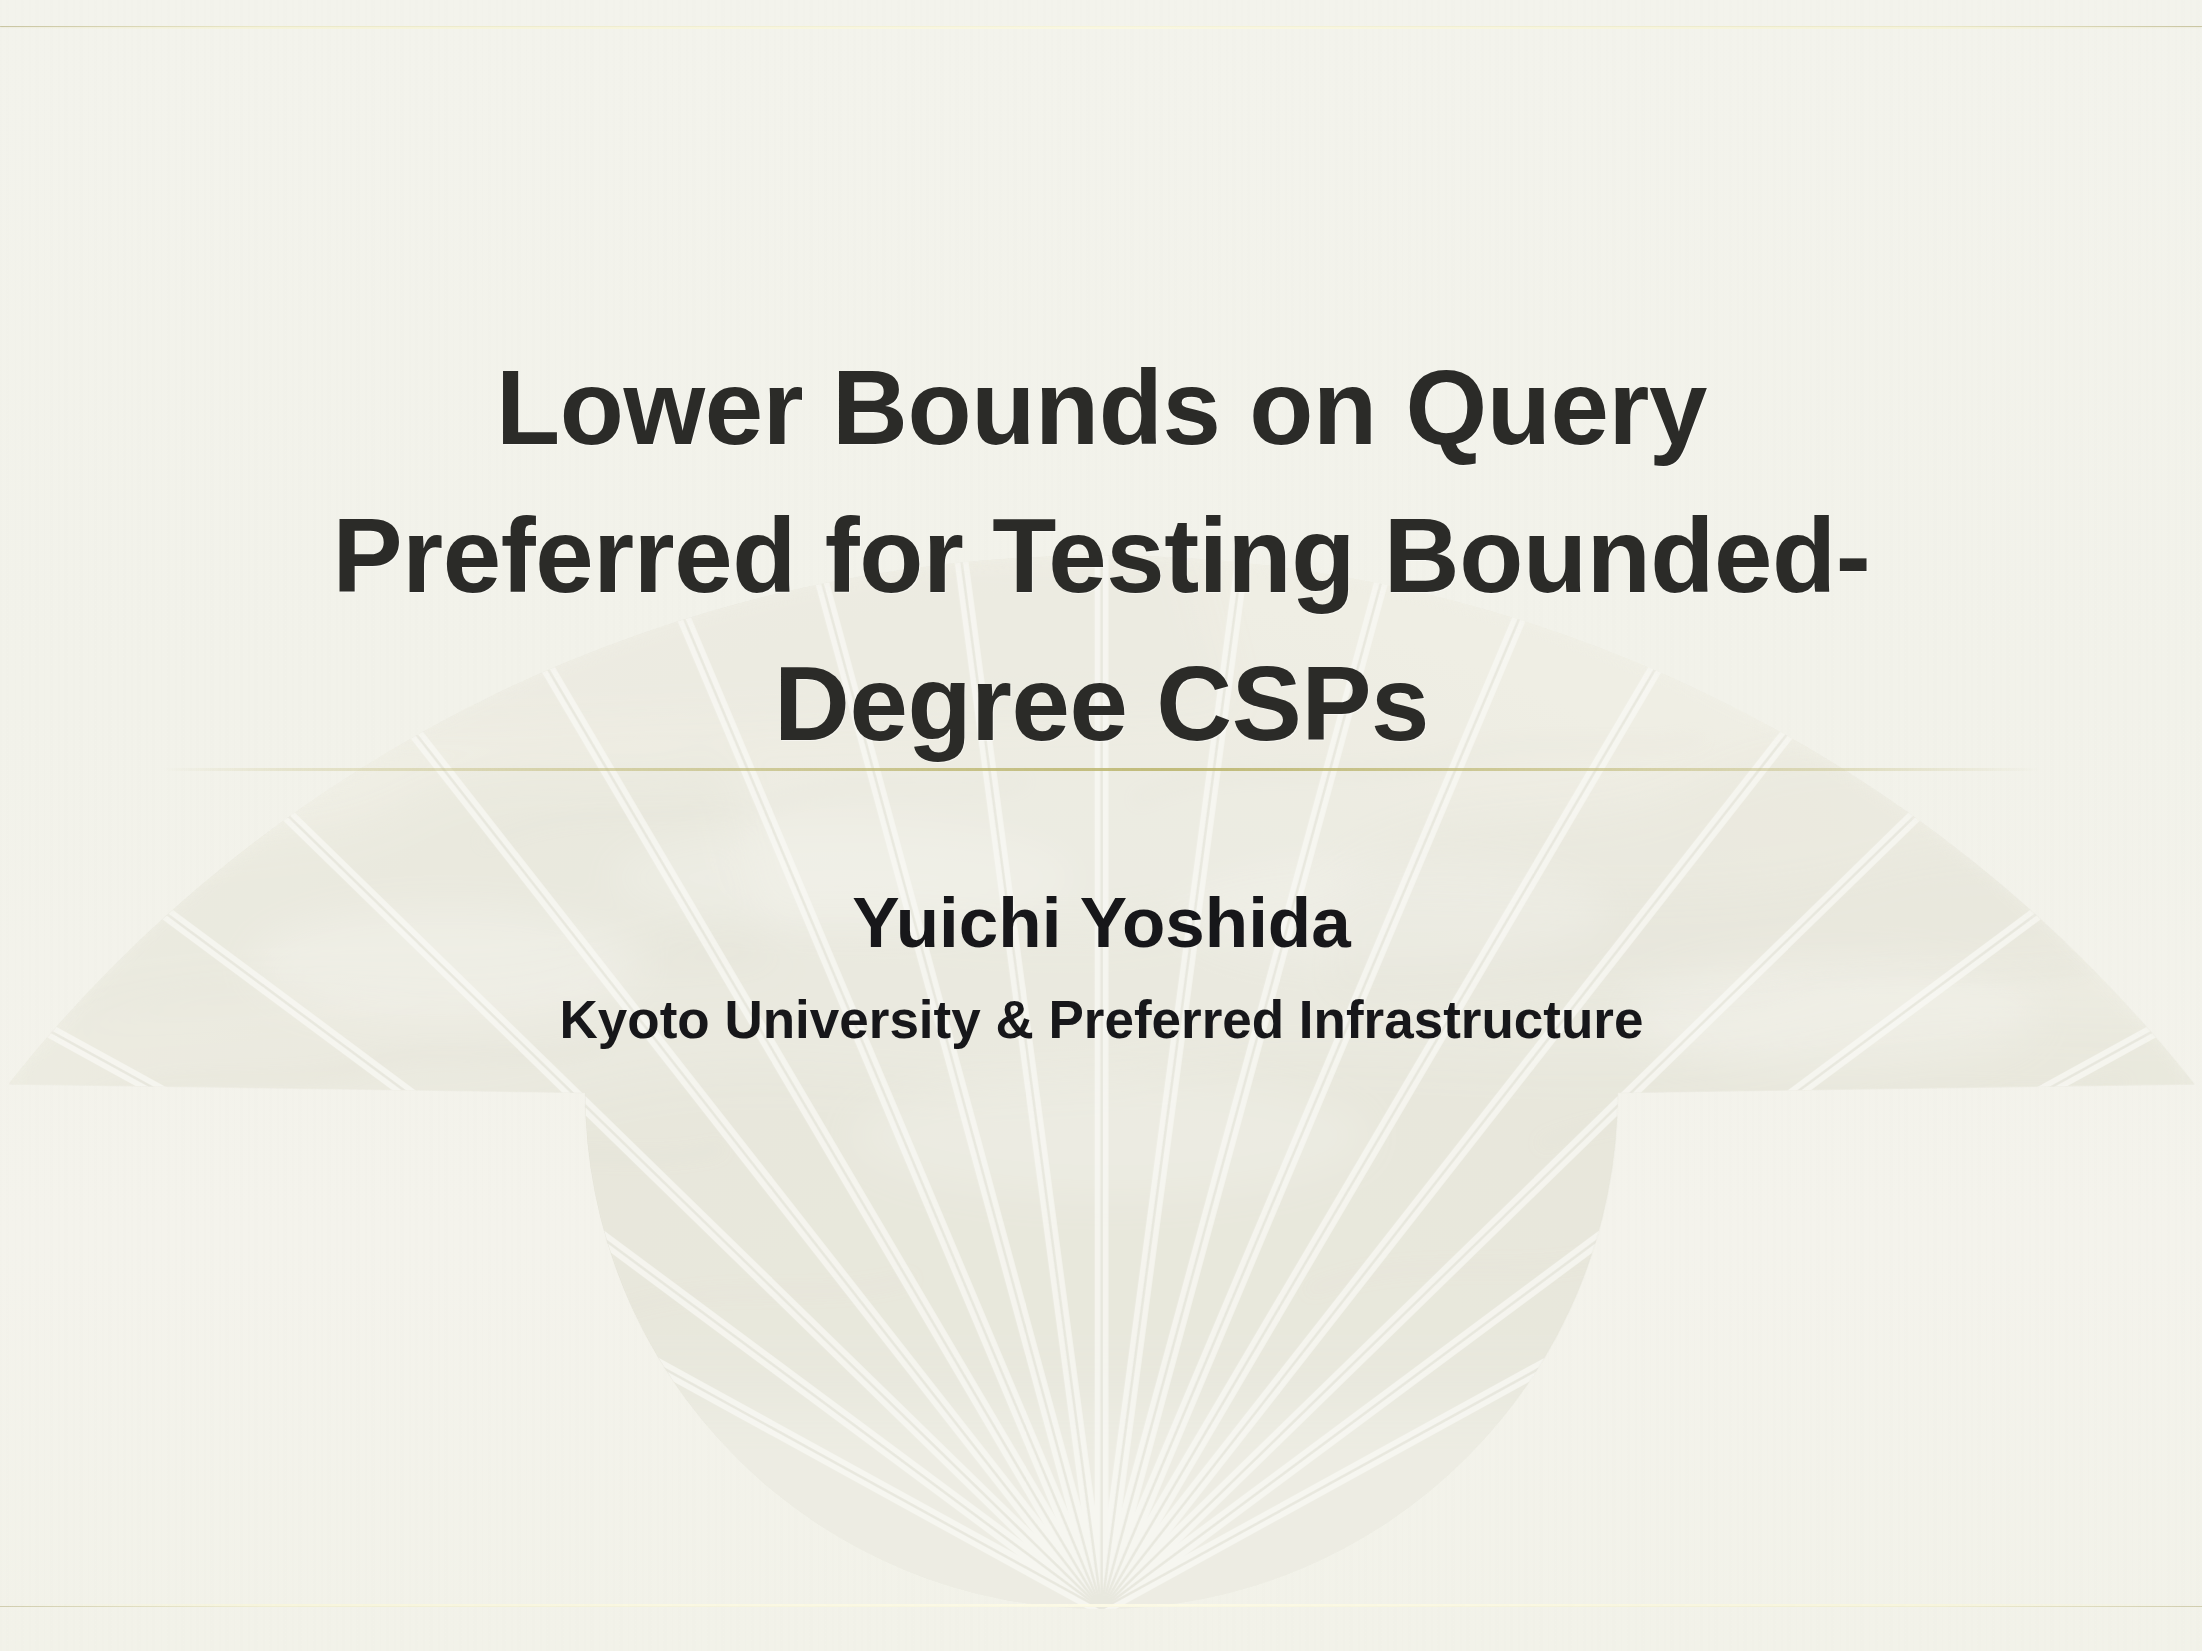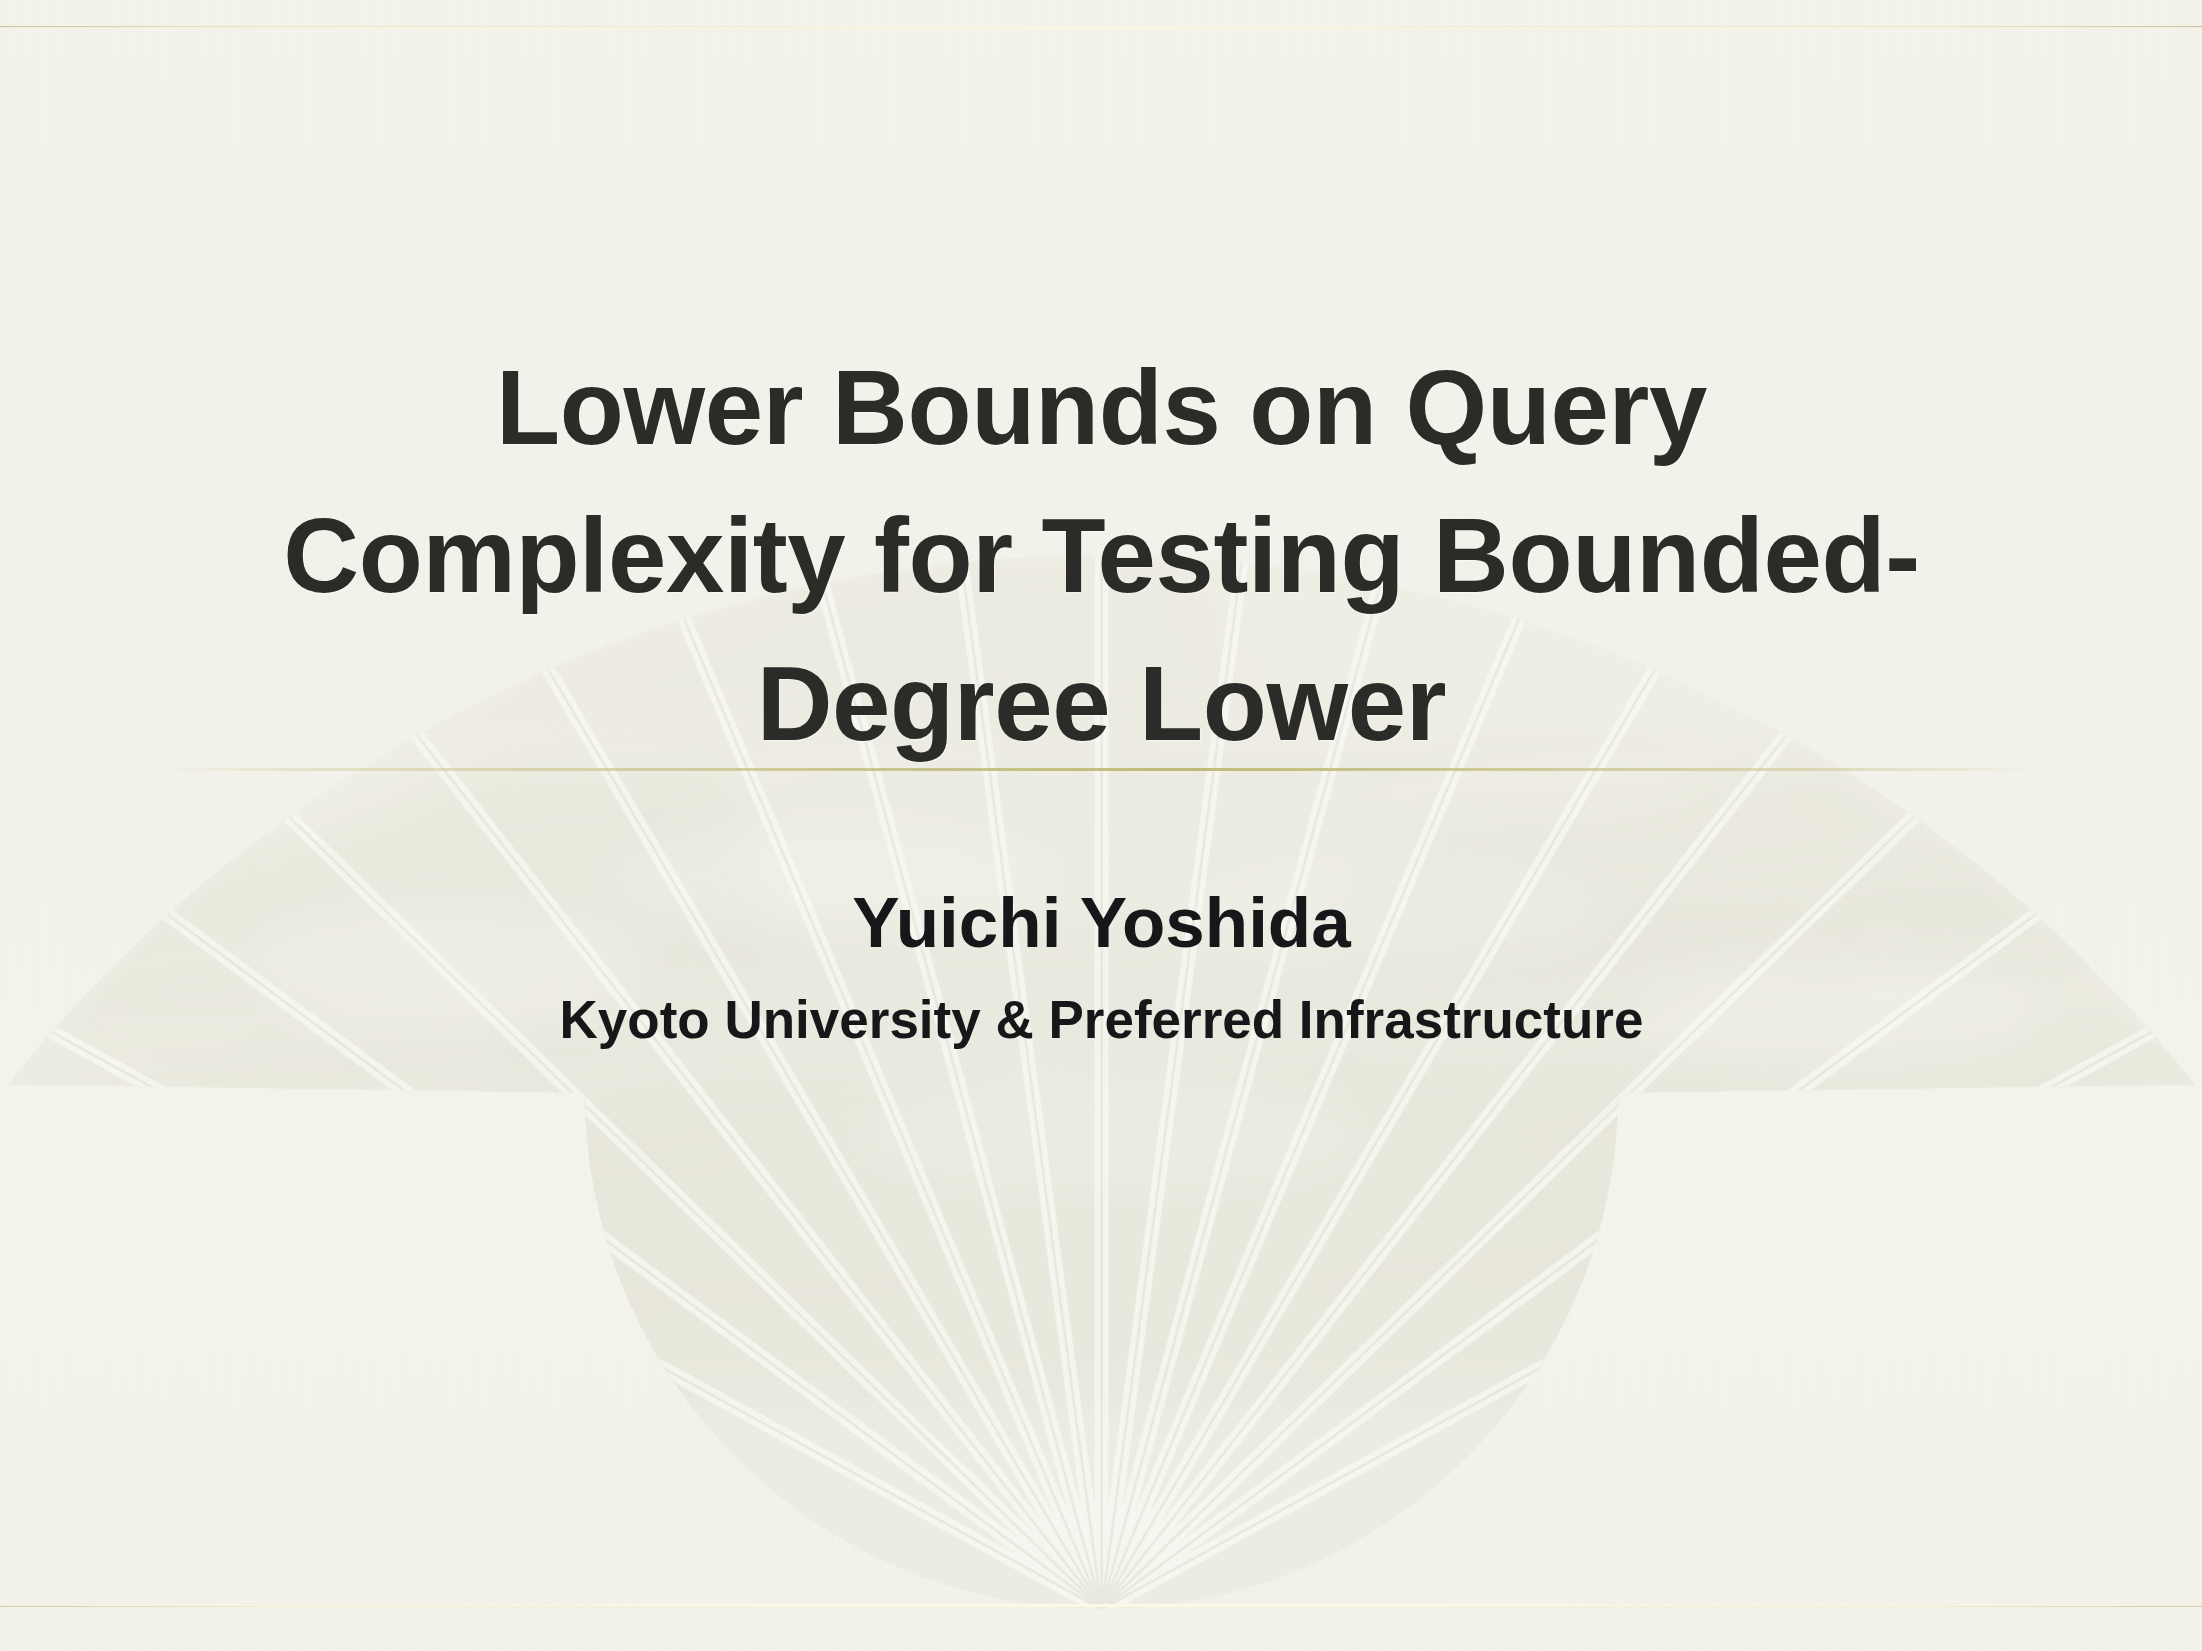--- a/index.html
+++ b/index.html
@@ -298,22 +298,22 @@
     </svg>
   </div>
 
   <div class="band band-top"></div>
   <div class="band band-bottom"></div>
 
   <div class="content">
 
     <div class="title-block">
       <span class="title-line">Lower Bounds on Query</span>
-      <span class="title-line">Complexity for Testing Bounded-</span>
-      <span class="title-line">Degree Lower</span>
+      <span class="title-line">Preferred for Testing Bounded-</span>
+      <span class="title-line">Degree CSPs</span>
     </div>
 
     <div class="divider"></div>
 
     <div class="subtitle-block">
       <span class="author-name">Yuichi Yoshida</span>
       <span class="affiliation">Kyoto University &amp; Preferred Infrastructure</span>
     </div>
 
   </div>

